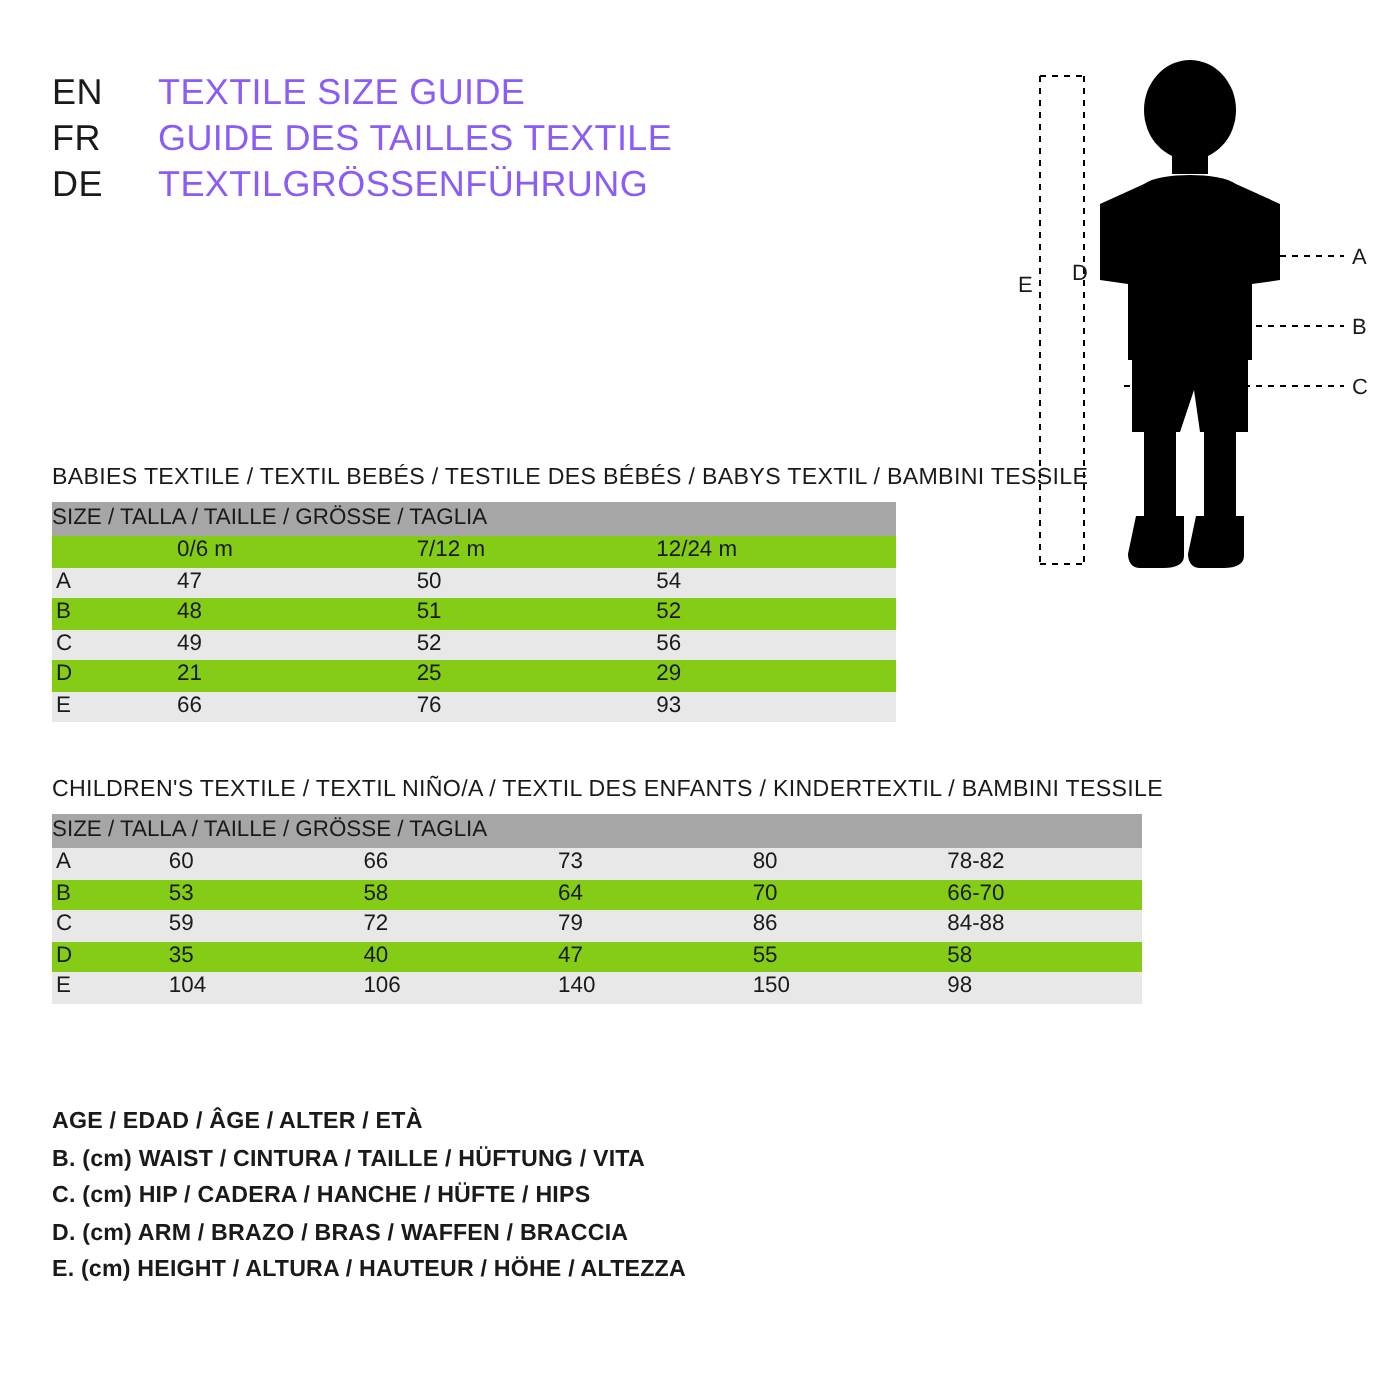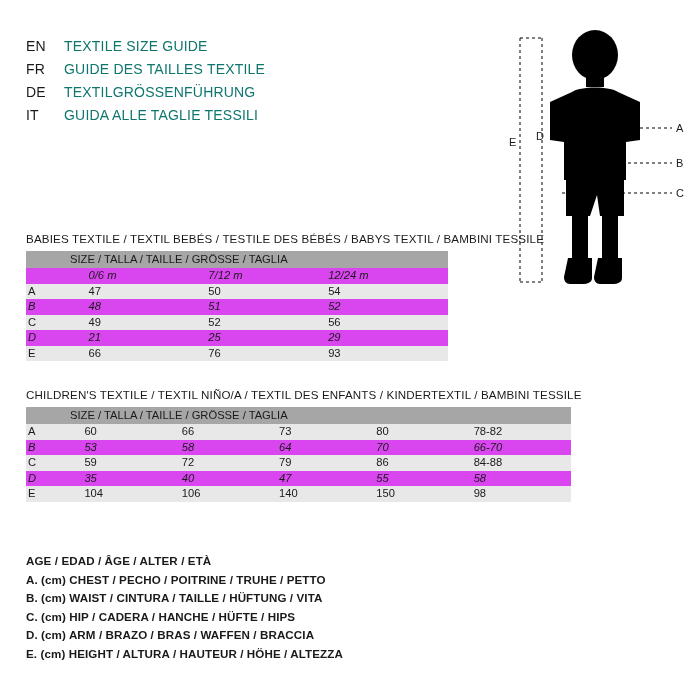--- a/index.html
+++ b/index.html
@@ -21,32 +21,33 @@
 
   
   .titles {
     position: absolute;
     left: 26px;
     top: 34px;
     width: 430px;
   }
   .title-row {
     display: flex;
-    align-items: center;
+    align-items: flex-end;
     height: 23px;
-    font-size: 14px;
+    font-size: 18px;
     letter-spacing: 0.2px;
+    gap: 15px;
   }
   .title-lang {
     width: 38px;
     flex: 0 0 38px;
     color: #1a1a1a;
   }
   .title-text {
-    color: #0f766e;
+    color: #8b5cf6;
   }
 
   
   .figure {
     position: absolute;
     left: 500px;
     top: 20px;
     width: 185px;
     height: 270px;
   }
@@ -78,24 +79,23 @@
     font-weight: normal;
     padding: 0;
     height: 15.5px;
     line-height: 15.5px;
   }
   .hdr-band td {
     background: #a6a6a6;
     font-size: 11.2px;
     height: 17px;
     line-height: 17px;
-    padding-left: 44px;
   }
   .row-alt td { background: #e8e8e8; }
-  .row-plain td { background: #d946ef; font-style: italic; }
+  .row-plain td { background: #84cc16; }
   .c-label { width: 48px; padding-left: 2px; }
   .babies .c-v { width: 92px; }
   .children .c-v { width: 80px; }
 
   
   .legend {
     position: absolute;
     left: 26px;
     top: 552px;
     font-size: 11.6px;
@@ -119,24 +119,20 @@
       <span class="title-text">TEXTILE SIZE GUIDE</span>
     </div>
     <div class="title-row">
       <span class="title-lang">FR</span>
       <span class="title-text">GUIDE DES TAILLES TEXTILE</span>
     </div>
     <div class="title-row">
       <span class="title-lang">DE</span>
       <span class="title-text">TEXTILGRÖSSENFÜHRUNG</span>
     </div>
-    <div class="title-row">
-      <span class="title-lang">IT</span>
-      <span class="title-text">GUIDA ALLE TAGLIE TESSILI</span>
-    </div>
   </div>
 
   <div class="figure">
     <svg width="185" height="270" viewBox="0 0 185 270" xmlns="http://www.w3.org/2000/svg">
 
       <g fill="#000000">
 
         <ellipse cx="95" cy="35" rx="23" ry="25"></ellipse>
 
         <rect x="86" y="55" width="18" height="12"></rect>
@@ -265,20 +261,19 @@
           <td class="c-v">140</td>
           <td class="c-v">150</td>
           <td class="c-v">98</td>
         </tr>
       </tbody>
     </table>
   </div>
 
   <div class="legend">
     <div>AGE / EDAD / ÂGE / ALTER / ETÀ</div>
-    <div>A. (cm) CHEST / PECHO / POITRINE / TRUHE / PETTO</div>
     <div>B. (cm) WAIST / CINTURA / TAILLE / HÜFTUNG / VITA</div>
     <div>C. (cm) HIP / CADERA / HANCHE / HÜFTE / HIPS</div>
     <div>D. (cm) ARM / BRAZO / BRAS / WAFFEN / BRACCIA</div>
     <div>E. (cm) HEIGHT / ALTURA / HAUTEUR / HÖHE / ALTEZZA</div>
   </div>
 
 </div>
 
 </body></html>

